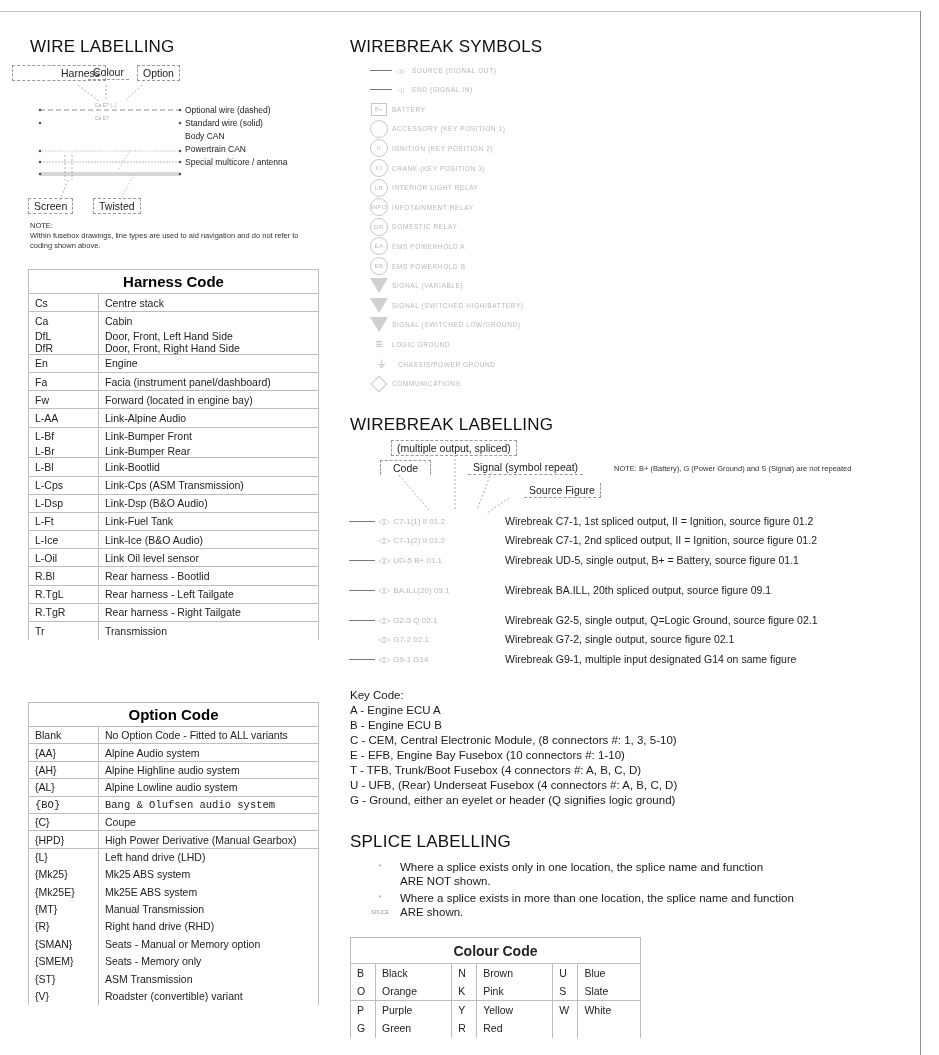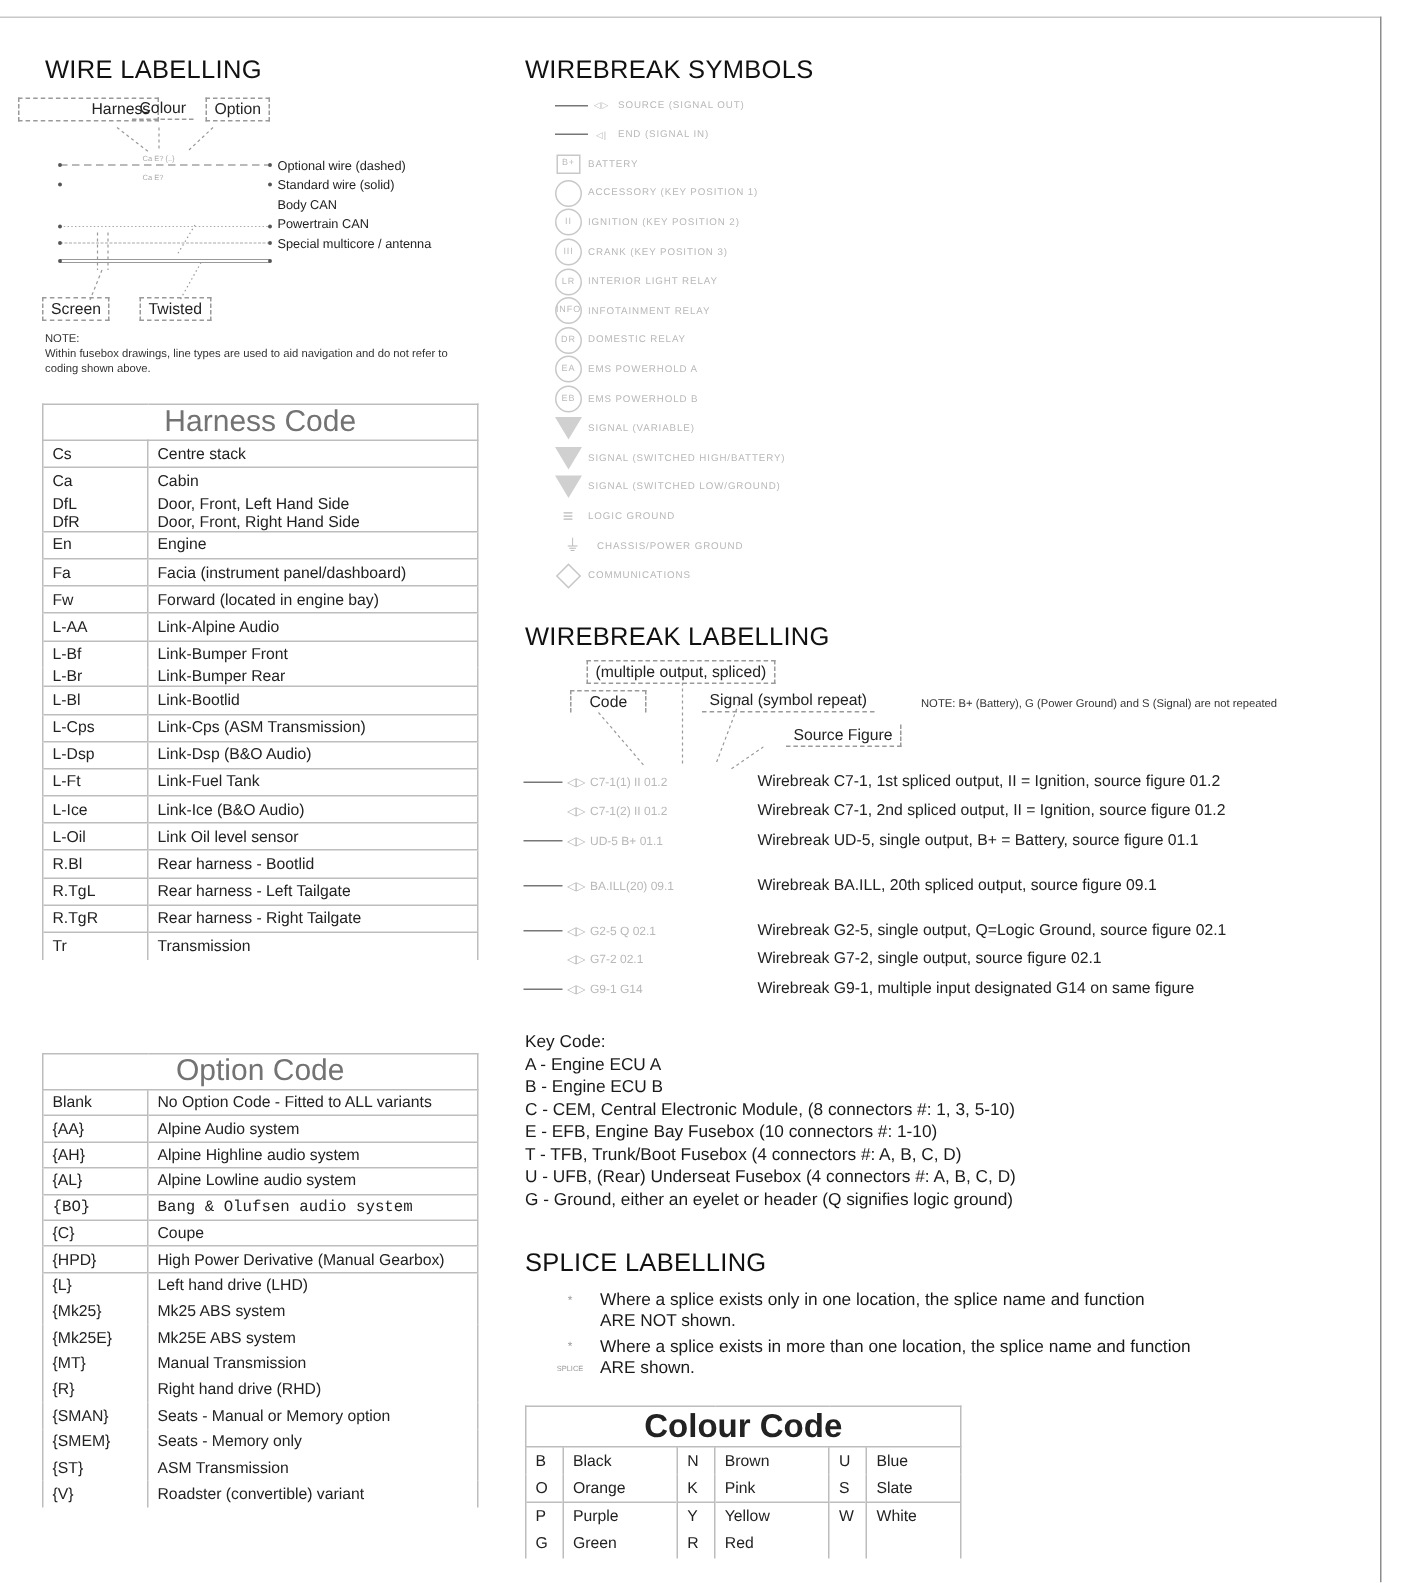--- a/index.html
+++ b/index.html
@@ -6,39 +6,39 @@
   html, body { width: 939px; height: 1055px; background: #ffffff; overflow: hidden; }
   body { font-family: "Liberation Sans", sans-serif; color: #1a1a1a; position: relative; }
   .page-top { position: absolute; left: 0; top: 11px; width: 920px; height: 1px; background: #c8c8c8; }
   .page-right { position: absolute; left: 920px; top: 11px; width: 1px; height: 1044px; background: #8c8c8c; }
   .abs { position: absolute; }
   h2.sec { position: absolute; font-weight: normal; font-size: 17px; letter-spacing: 0.2px; color: #111; white-space: nowrap; }
   .dash-box { position: absolute; border: 1px dashed #9a9a9a; font-size: 10.5px; padding: 1px 5px; white-space: nowrap; color: #222; }
   .wire-label { position: absolute; font-size: 8.5px; color: #222; white-space: nowrap; }
   .note { position: absolute; font-size: 7.5px; color: #333; line-height: 10px; }
   table.code { position: absolute; border-collapse: collapse; font-size: 10.5px; color: #222; }
-  table.code th { font-size: 20px; font-weight: normal; text-align: center; height: 24px; border: 1px solid #bdbdbd; color: #737373; }
+  table.code th { font-size: 15px; font-weight: bold; text-align: center; height: 24px; border: 1px solid #bdbdbd; color: #000000; }
   table.code td { border-left: 1px solid #bdbdbd; border-right: 1px solid #bdbdbd; padding: 0 6px; vertical-align: middle; line-height: 12px; }
   table.code tr.sep td { border-top: 1px solid #bdbdbd; }
   table.code td.c1 { width: 70px; }
   .sym-row { position: absolute; left: 370px; height: 18px; display: flex; align-items: center; font-size: 6.5px; color: #b8b8b8; letter-spacing: 0.6px; white-space: nowrap; }
   .sym-icon { width: 18px; height: 18px; display: inline-flex; align-items: center; justify-content: center; margin-right: 4px; font-size: 6px; color: #bbb; }
   .sym-circle { border: 1px solid #c8c8c8; border-radius: 50%; }
   .sym-box { border: 1px solid #c8c8c8; width: 16px; height: 13px; margin-left: 1px; margin-right: 5px; }
   .sym-tri { width: 0; height: 0; border-left: 9px solid transparent; border-right: 9px solid transparent; border-top: 15px solid #d0d0d0; }
   .sym-diamond { width: 12px; height: 12px; border: 1px solid #c8c8c8; transform: rotate(45deg); margin: 0 7px 0 3px; }
   .sym-line { width: 22px; height: 1px; background: #777; margin-right: 2px; }
   .wb-row { position: absolute; left: 349px; height: 16px; display: flex; align-items: center; white-space: nowrap; }
   .wb-code { font-size: 8px; color: #b8b8b8; width: 156px; display: flex; align-items: center; }
   .wb-desc { font-size: 10.5px; color: #222; }
   .keycode { position: absolute; left: 350px; top: 688px; font-size: 11.5px; line-height: 15px; color: #1a1a1a; }
   .splice-row { position: absolute; left: 360px; display: flex; font-size: 11.5px; line-height: 14px; color: #1a1a1a; }
   .splice-mark { width: 40px; font-size: 8px; color: #999; text-align: center; }
   table.colour { position: absolute; left: 350px; top: 937px; border-collapse: collapse; font-size: 10.5px; color: #222; }
-  table.colour th { font-size: 22px; font-weight: bold; height: 26px; border: 1px solid #bdbdbd; }
+  table.colour th { font-size: 14px; font-weight: bold; height: 26px; border: 1px solid #bdbdbd; }
   table.colour td { border-left: 1px solid #bdbdbd; border-right: 1px solid #bdbdbd; height: 18.5px; padding: 0 6px; }
   table.colour tr.sep td { border-top: 1px solid #bdbdbd; }
 </style>
 </head>
 <body>
 
 <div class="page-top"></div>
 <div class="page-right"></div>
 
 <section>

